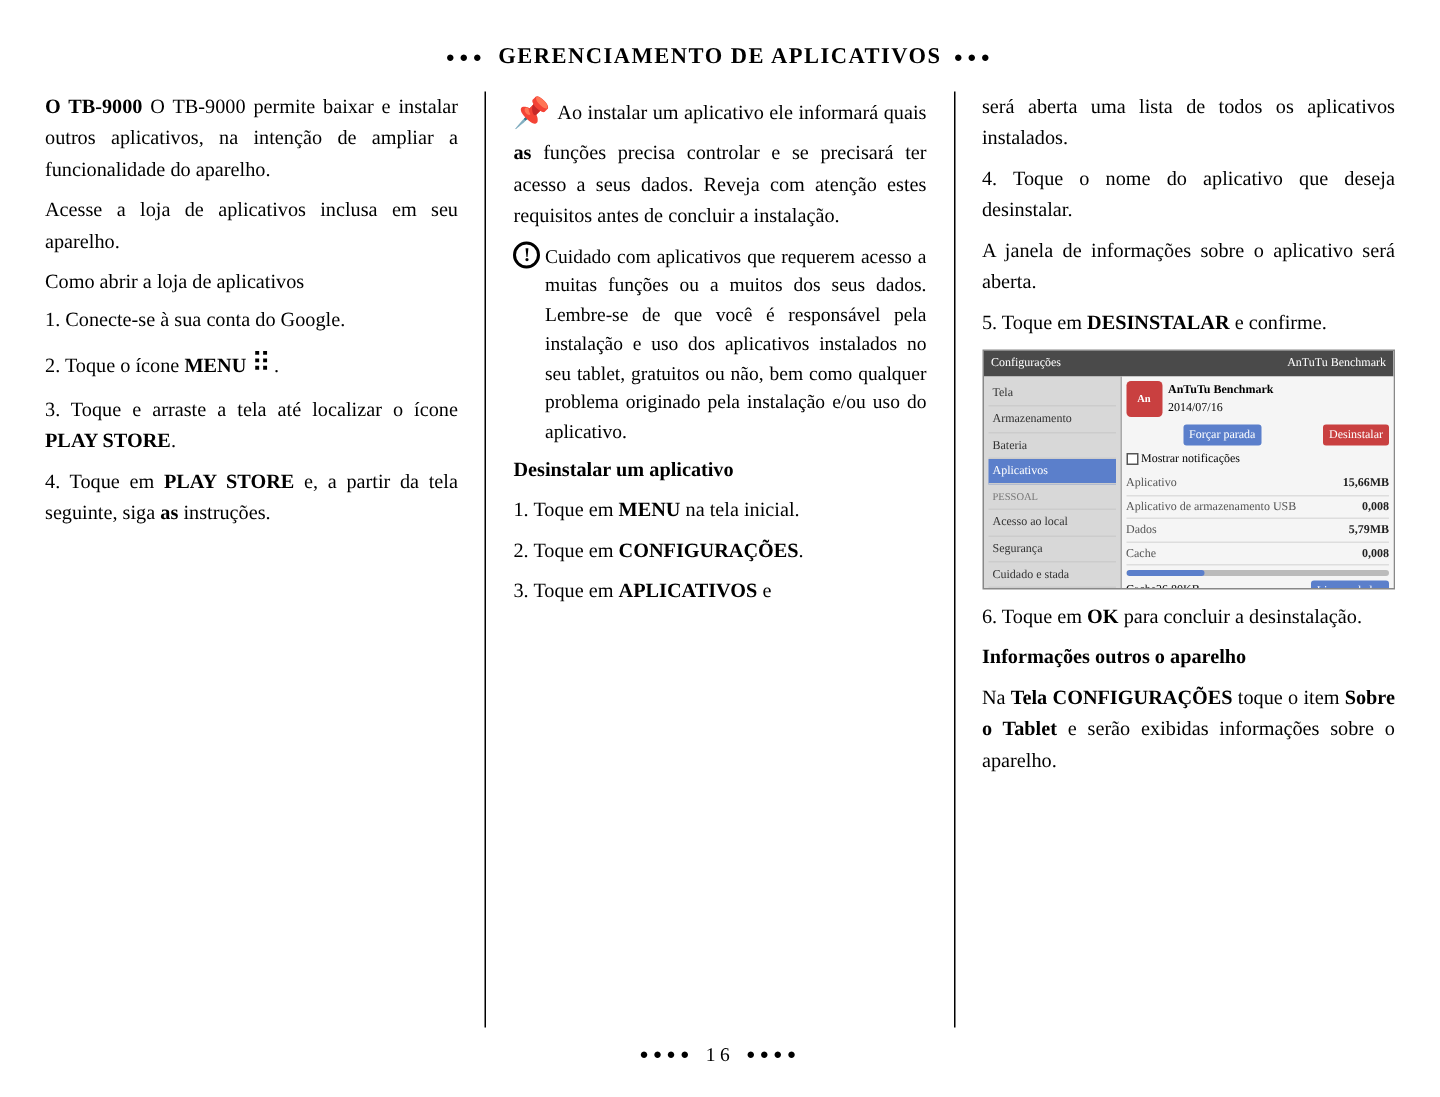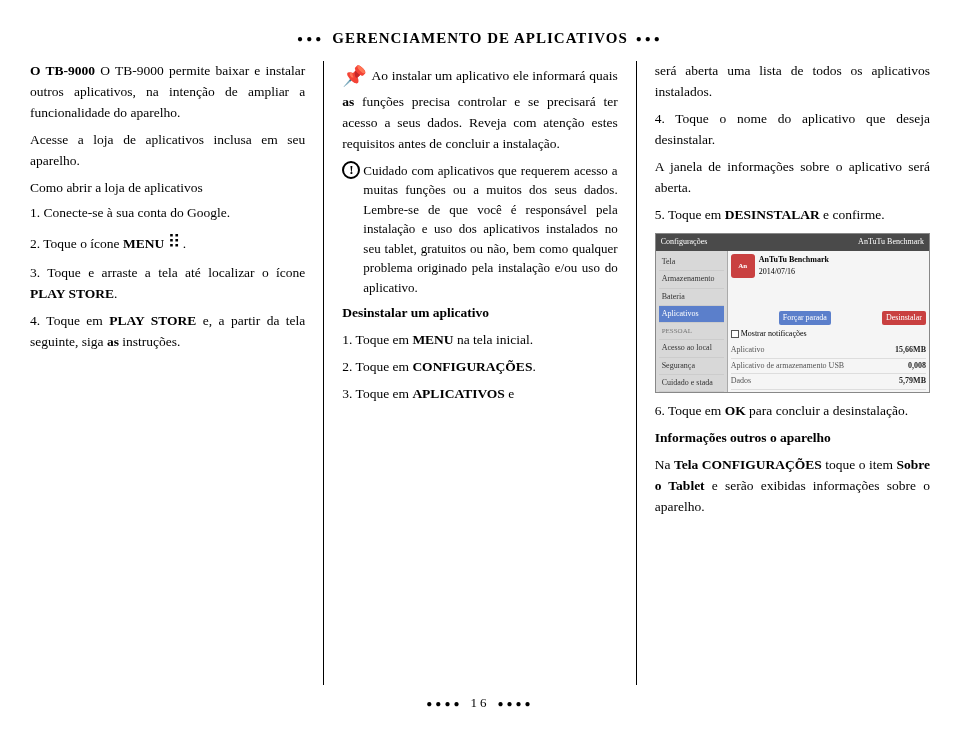--- a/index.html
+++ b/index.html
@@ -113,21 +113,21 @@
       font-size: 8px;
       display: flex;
       justify-content: space-between;
       gap: 40px;
     }
     .ss-body {
       display: flex;
       flex: 1;
     }
     .ss-sidebar {
-      width: 72px;
+      width: 92px;
       background: #d8d8d8;
       padding: 3px;
       border-right: 1px solid #aaa;
     }
     .ss-sidebar-item {
       padding: 2px 3px;
       font-size: 8px;
       color: #333;
       border-bottom: 1px solid #ccc;
     }
@@ -160,21 +160,20 @@
     }
     .ss-app-info { font-size: 8px; }
     .ss-btn {
       background: #5b7fcb;
       color: #fff;
       font-size: 8px;
       padding: 1px 4px;
       border-radius: 2px;
       margin-left: auto;
       white-space: nowrap;
-      margin-top: 28px;
     }
     .ss-btn.red { background: #c94040; }
     .ss-row {
       display: flex;
       justify-content: space-between;
       font-size: 8px;
       color: #444;
       padding: 1px 0;
       border-bottom: 1px solid #ddd;
     }

